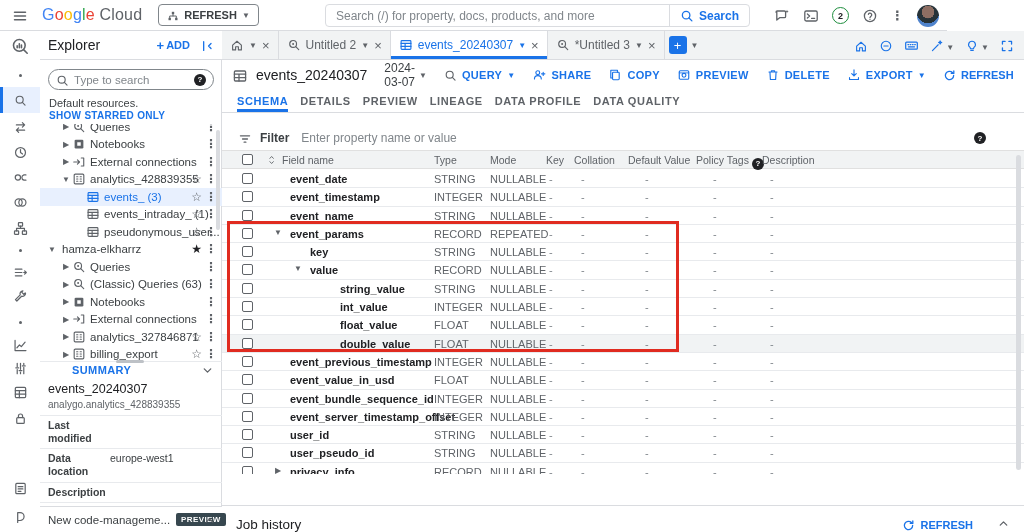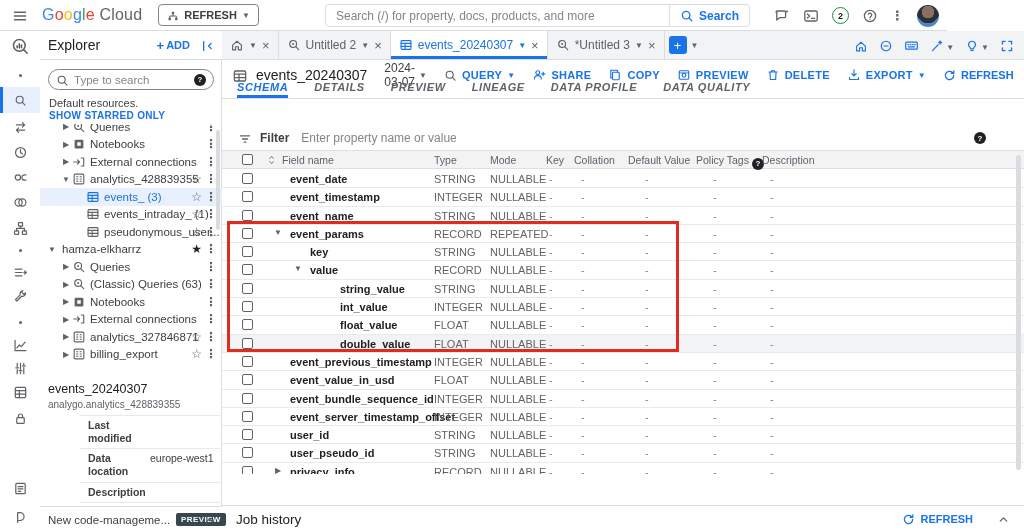--- a/index.html
+++ b/index.html
@@ -71,40 +71,40 @@
   .st.f{color:#202124;}
   .kb{position:absolute;right:5px;font-size:12px;color:#5f6368;font-weight:bold;}
   .sum-bar{position:absolute;left:0;top:301px;width:182px;height:17px;border-top:1px solid #e8eaed;
         display:flex;align-items:center;}
   .sum-pill{position:absolute;left:76px;top:-2px;width:28px;height:3px;border-radius:2px;background:#bdc1c6;}
   .sum-link{margin-left:32px;font-size:11px;font-weight:bold;color:#1a73e8;letter-spacing:.4px;}
   .sum-chev{position:absolute;right:8px;}
   .summary{position:absolute;left:0;top:318px;width:182px;height:128px;overflow:hidden;}
   .sum-title{margin:4px 0 0 8px;font-size:12.5px;color:#202124;}
   .sum-sub{margin:3px 0 5px 8px;font-size:10px;color:#5f6368;}
-  .sfield{display:flex;border-top:1px solid #e8eaed;padding:3px 0 3px 8px;font-size:10.5px;line-height:1.25;margin-left:40px;}
+  .sfield{display:flex;border-top:1px solid #e8eaed;padding:3px 0 3px 8px;font-size:10.5px;line-height:1.25;}
   .sfield .lb{width:62px;font-weight:bold;color:#3c4043;flex:none;}
   .sfield .vl{width:104px;color:#3c4043;}
   .sb-footer{position:absolute;left:0;top:446px;width:182px;height:26px;border-top:1px solid #dadce0;background:#fff;
         display:flex;align-items:center;}
   .sb-footer .txt{margin-left:8px;font-size:11.5px;color:#3c4043;white-space:nowrap;}
   .pvw{margin-left:6px;background:#37474f;color:#fff;font-size:8px;font-weight:bold;padding:2px 5px;border-radius:2px;
         letter-spacing:.4px;}
   .sb-footer .sum-chev{right:6px;}
   .sb-scroll{position:absolute;right:1px;top:70px;width:4px;height:100px;background:#dadce0;border-radius:2px;}
   
   .content{position:absolute;left:222px;top:60px;width:802px;height:472px;background:#fff;}
   .toolbar{position:absolute;left:0;top:0;width:802px;height:30px;display:flex;align-items:center;gap:17px;padding-left:10px;}
   .t-title{font-size:14px;color:#202124;margin-left:-9px;}
   .t-date{display:flex;align-items:center;gap:4px;font-size:12px;color:#3c4043;}
   .act{display:flex;align-items:center;gap:5px;color:#1a73e8;font-size:11px;font-weight:bold;letter-spacing:.3px;white-space:nowrap;}
   .t-refresh{margin-left:auto;margin-right:16px;display:flex;align-items:center;gap:5px;color:#1a73e8;
         font-size:11px;font-weight:bold;}
-  .viewtabs{position:absolute;left:0;top:16px;width:802px;height:23px;border-bottom:1px solid #dadce0;
-        display:flex;align-items:center;gap:26px;padding-left:15px;font-style:italic;}
+  .viewtabs{position:absolute;left:0;top:30px;width:802px;height:23px;border-bottom:1px solid #dadce0;
+        display:flex;align-items:center;gap:12px;padding-left:15px;}
   .vtab{font-size:11px;font-weight:bold;letter-spacing:.6px;color:#5f6368;height:100%;display:flex;align-items:center;
         position:relative;white-space:nowrap;}
   .vtab.active{color:#1a73e8;}
   .vtab.active::after{content:"";position:absolute;left:0;right:0;bottom:0;height:3px;background:#1a73e8;}
   .filterrow{position:absolute;left:0;top:67px;width:802px;height:22px;display:flex;align-items:center;padding-left:16px;gap:8px;}
   .f-label{font-size:12px;font-weight:bold;color:#3c4043;}
   .f-ph{font-size:12px;color:#80868b;margin-left:4px;flex:1;}
   .f-help{margin-right:38px;}
   .thead{position:absolute;left:0;top:90px;width:802px;height:19px;background:#f1f3f4;border-top:1px solid #e0e0e0;
         border-bottom:1px solid #e0e0e0;font-size:10.5px;color:#5f6368;}
@@ -120,21 +120,21 @@
   .dash{color:#80868b;}
   .annotation{position:absolute;left:227px;top:221px;width:452px;height:131px;border:3px solid #e02b20;z-index:6;
         pointer-events:none;}
   .editbar{position:absolute;left:0;top:414px;width:802px;height:31px;background:#fff;z-index:7;display:flex;
         align-items:center;gap:9px;padding-left:13px;}
   .btn-primary{background:#1a73e8;color:#fff;border:none;border-radius:4px;height:24px;padding:0 12px;font-size:11px;
         font-weight:bold;font-family:inherit;letter-spacing:.3px;}
   .btn-secondary{background:#fff;color:#1a73e8;border:1px solid #dadce0;border-radius:4px;height:24px;padding:0 12px;
         font-size:11px;font-weight:bold;font-family:inherit;letter-spacing:.3px;}
   .jobbar{position:absolute;left:0;top:445px;width:802px;height:27px;border-top:1px solid #dadce0;background:#fff;z-index:7;
-        display:flex;align-items:center;}
+        display:flex;align-items:flex-end;}
   .jh-title{margin-left:14px;font-size:13.5px;color:#202124;flex:1;}
   .jh-refresh{display:flex;align-items:center;gap:5px;color:#1a73e8;font-size:11px;font-weight:bold;margin-right:24px;}
   .jh-chev{margin-right:14px;}
   .main-scroll{position:absolute;right:3px;top:95px;width:5px;height:315px;background:#dadce0;border-radius:3px;}
 </style>
 </head>
 <body>
 
 <div id="app">
 
@@ -498,20 +498,27 @@
           <span class="expd">▶</span>
           <span><svg class="ic" width="14" height="14" viewBox="0 0 16 16" fill="none" stroke="#5f6368" stroke-width="1.3" stroke-linecap="round" stroke-linejoin="round">
               <rect x="2.5" y="2.5" width="11" height="11" rx="1.2"></rect>
               <path d="M5.3 5.4h1.4M9.3 5.4h1.4M5.3 8h1.4M9.3 8h1.4M5.3 10.6h1.4M9.3 10.6h1.4"></path>
             </svg></span>
           <span class="tlabel">billing_export</span>
           <span class="st ">☆</span>
           <span class="kb">⋮</span>
         </div>
       </div>
+    <div class="sum-bar">
+      <span class="sum-pill"></span>
+      <a class="sum-link">SUMMARY</a>
+      <span class="sum-chev jsicon"><svg class="ic" width="13" height="13" viewBox="0 0 16 16" fill="none" stroke="#5f6368" stroke-width="1.6" stroke-linecap="round" stroke-linejoin="round">
+            <path d="M4 6l4 4 4-4"></path>
+          </svg></span>
+    </div>
     <div class="summary">
       <div class="sum-title">events_20240307</div>
       <div class="sum-sub">analygo.analytics_428839355</div>
       <div id="sumfields">
           <div class="sfield">
             <span class="lb">Last modified</span>
           </div>
           <div class="sfield">
             <span class="lb">Data location</span>
             <span class="vl">europe-west1</span>

